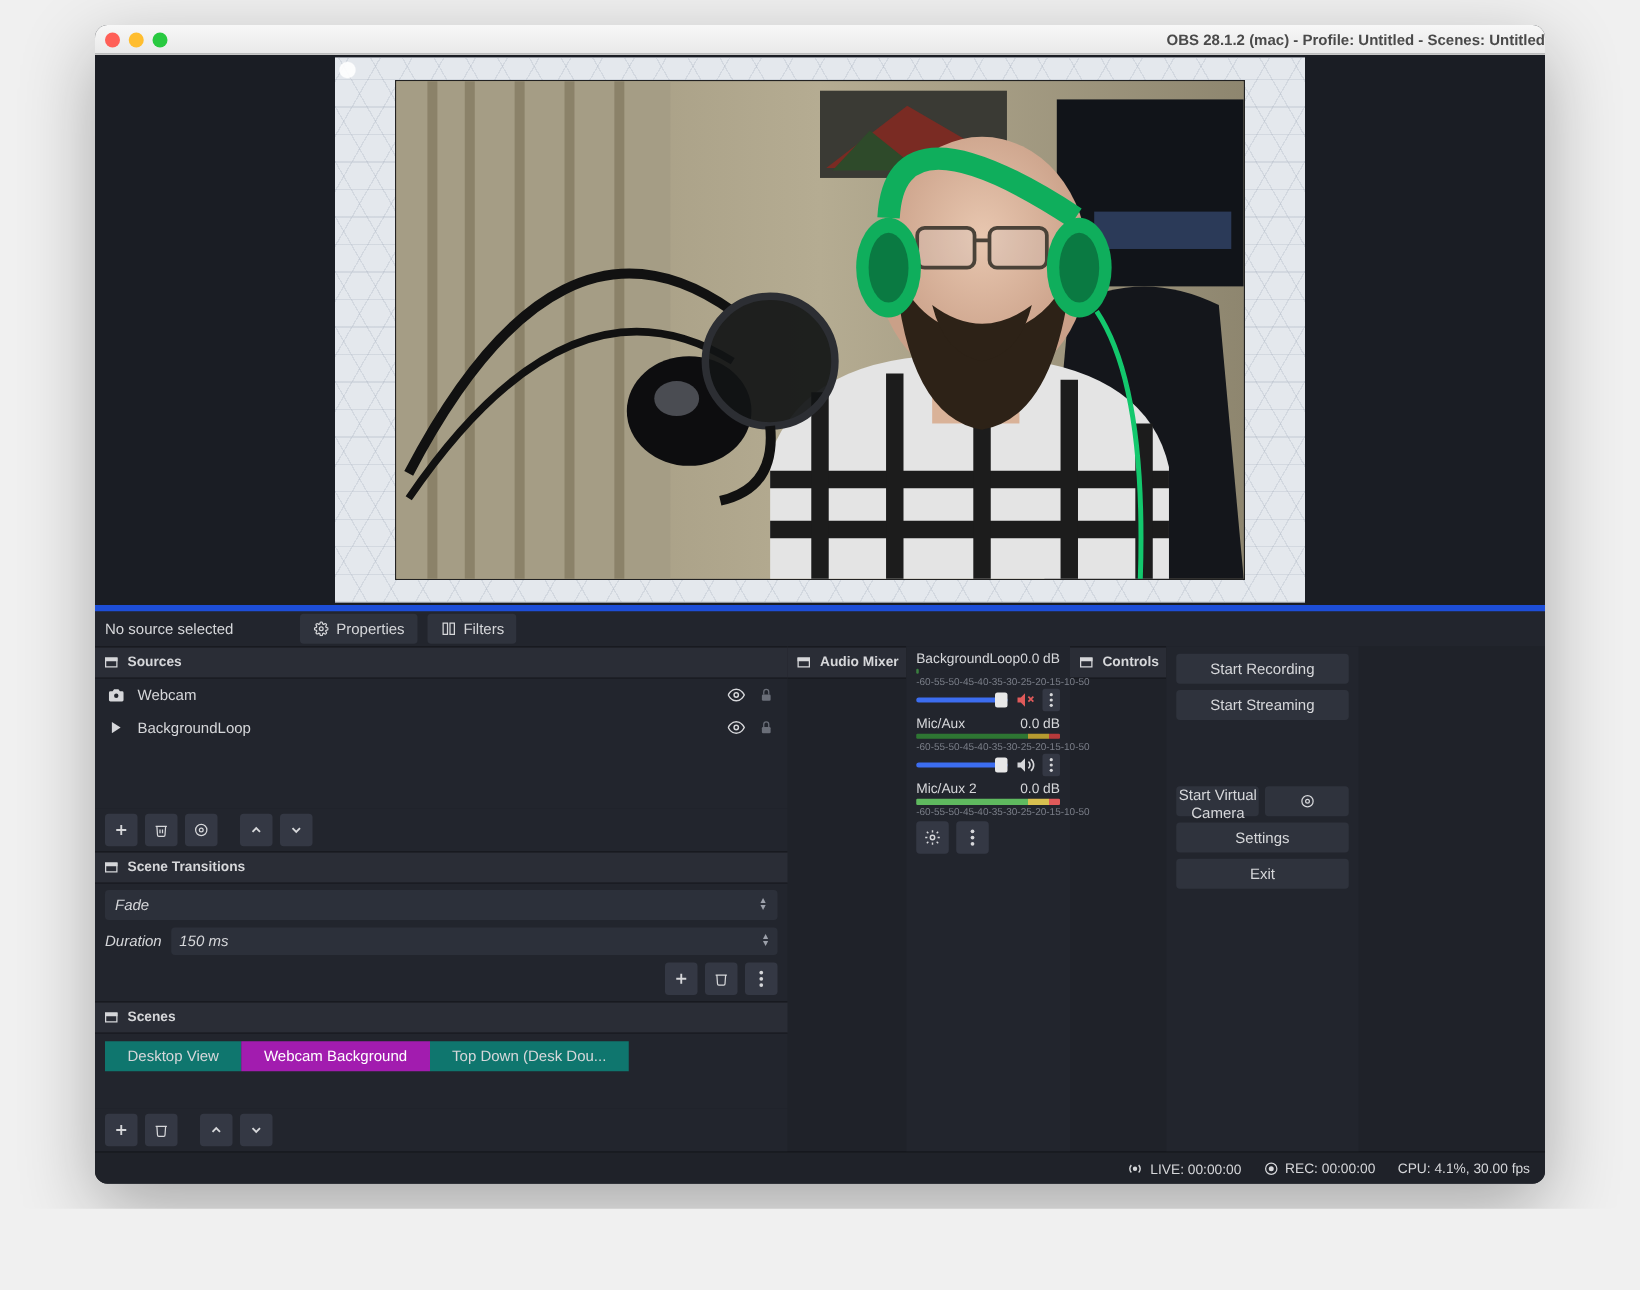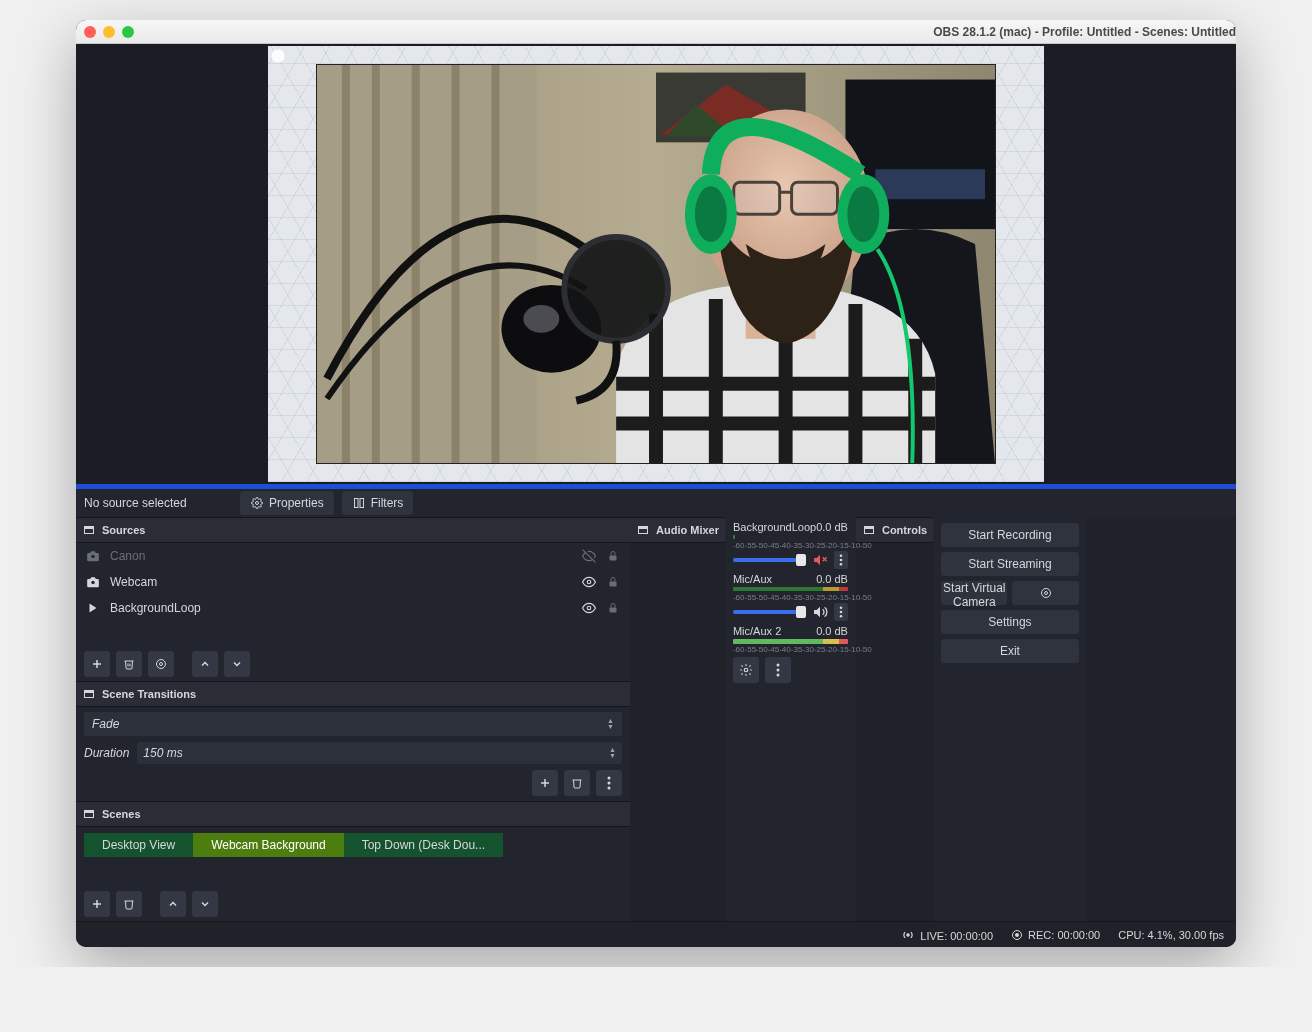--- a/index.html
+++ b/index.html
@@ -91,24 +91,24 @@
     display:flex; flex-direction:column; gap:0; margin-left:4px;
   }
   .spinner span { font-size:7px; line-height:6px; color:#9da1ab; cursor:pointer;}
   .dur-row { display:flex; align-items:center; gap:8px; margin-top:6px; }
   .dur-row .dur-label { font-size:12px; }
   .dur-input { flex:1; display:flex; align-items:center; background:#2c303a; border-radius:3px; height:22px; padding:0 6px;}
   .trans-btns { display:flex; justify-content:flex-end; gap:6px; margin-top:6px;}
   .scenes-body { background:#22252d; padding:6px 8px 0 8px; min-height:60px;}
   .scene-tabs { display:flex; gap:0; }
   .scene-tab {
-    background:#14532d; color:#d6d7da; font-size:12px; padding:5px 18px;
+    background:#0f766e; color:#d6d7da; font-size:12px; padding:5px 18px;
     border:none; cursor:pointer;
   }
-  .scene-tab.active { background:#4d7c0f; color:#fff;text-align:center; }
+  .scene-tab.active { background:#a21caf; color:#fff;text-align:center; }
   .audio-body { background:#22252d; padding:4px 8px 8px 8px; }
   .audio-track { margin-bottom:4px; }
   .audio-head { display:flex; justify-content:space-between; font-size:11px; color:#d6d7da; }
   .meter {
     position:relative; height:14px; margin-top:2px;
   }
   .meter .scale {
     position:absolute; inset:0; display:flex; justify-content:space-between;
     font-size:8px; color:#7a7e88; padding-top:6px;
   }
@@ -138,21 +138,21 @@
   .dots-btn {
     width:14px; height:18px; background:#343844; border:none; border-radius:2px;
     color:#d6d7da; font-size:12px; cursor:pointer; display:flex; align-items:center; justify-content:center;
   }
   .audio-footer { display:flex; gap:6px; margin-top:4px;}
   .controls-body { background:#22252d; padding:6px 8px; display:flex; flex-direction:column; gap:5px;}
   .ctrl-btn {
     background:#2f333d; border:none; color:#d6d7da; font-size:12px;
     height:24px; border-radius:3px; cursor:pointer; position:relative;
   }
-  .ctrl-row { display:flex; gap:5px; }
+  .ctrl-row { display:flex; gap:5px;margin-top:48px; }
   .ctrl-row .ctrl-btn { flex:1; }
   .gear-side { width:24px; flex:0 0 24px; }
   .statusbar {
     height:26px; background:#1f2229; display:flex; align-items:center; justify-content:flex-end;
     gap:18px; padding:0 12px; font-size:11px; color:#d6d7da; border-top:1px solid #14161b;
   }
   .status-item { display:flex; align-items:flex-end; gap:5px;}
   svg { display:block; }
 </style>
 </head>
@@ -276,40 +276,20 @@
       <div class="dock-header">
         <span class="icon">
           <svg width="12" height="12" viewBox="0 0 24 24" fill="none" stroke="#d6d7da" stroke-width="2">
               <rect x="3" y="5" width="18" height="14"></rect>
               <rect x="3" y="5" width="18" height="4" fill="#d6d7da"></rect>
             </svg>
         </span>
         <span>Sources</span>
       </div>
       <div class="dock-body" style="min-height:104px">
-        <div class="source-row dim">
-          <span class="icon">
-            <svg width="14" height="14" viewBox="0 0 24 24" fill="#6a6e78">
-                <path d="M4 7h3l2-3h6l2 3h3a2 2 0 0 1 2 2v10a2 2 0 0 1-2 2H4a2 2 0 0 1-2-2V9a2 2 0 0 1 2-2z"></path>
-                <circle cx="12" cy="13" r="3" fill="#22252d"></circle>
-              </svg>
-          </span>
-          <span class="name">Canon</span>
-          <span class="icon">
-            <svg width="14" height="14" viewBox="0 0 24 24" fill="none" stroke="#6a6e78" stroke-width="2">
-                <path d="M17.94 17.94A10 10 0 0 1 12 20c-7 0-11-8-11-8a18 18 0 0 1 5.06-5.94M9.9 4.24A9 9 0 0 1 12 4c7 0 11 8 11 8a18 18 0 0 1-2.16 3.19M1 1l22 22"></path>
-              </svg>
-          </span>
-          <span class="icon">
-            <svg width="12" height="12" viewBox="0 0 24 24" fill="#6a6e78">
-                <rect x="5" y="11" width="14" height="10" rx="2"></rect>
-                <path d="M8 11V7a4 4 0 1 1 8 0v4" fill="none" stroke="#6a6e78" stroke-width="2"></path>
-              </svg>
-          </span>
-        </div>
         <div class="source-row">
           <span class="icon">
             <svg width="14" height="14" viewBox="0 0 24 24" fill="#d6d7da">
                 <path d="M4 7h3l2-3h6l2 3h3a2 2 0 0 1 2 2v10a2 2 0 0 1-2 2H4a2 2 0 0 1-2-2V9a2 2 0 0 1 2-2z"></path>
                 <circle cx="12" cy="13" r="3" fill="#22252d"></circle>
               </svg>
           </span>
           <span class="name">Webcam</span>
           <span class="icon">
             <svg width="14" height="14" viewBox="0 0 24 24" fill="none" stroke="#d6d7da" stroke-width="2">

